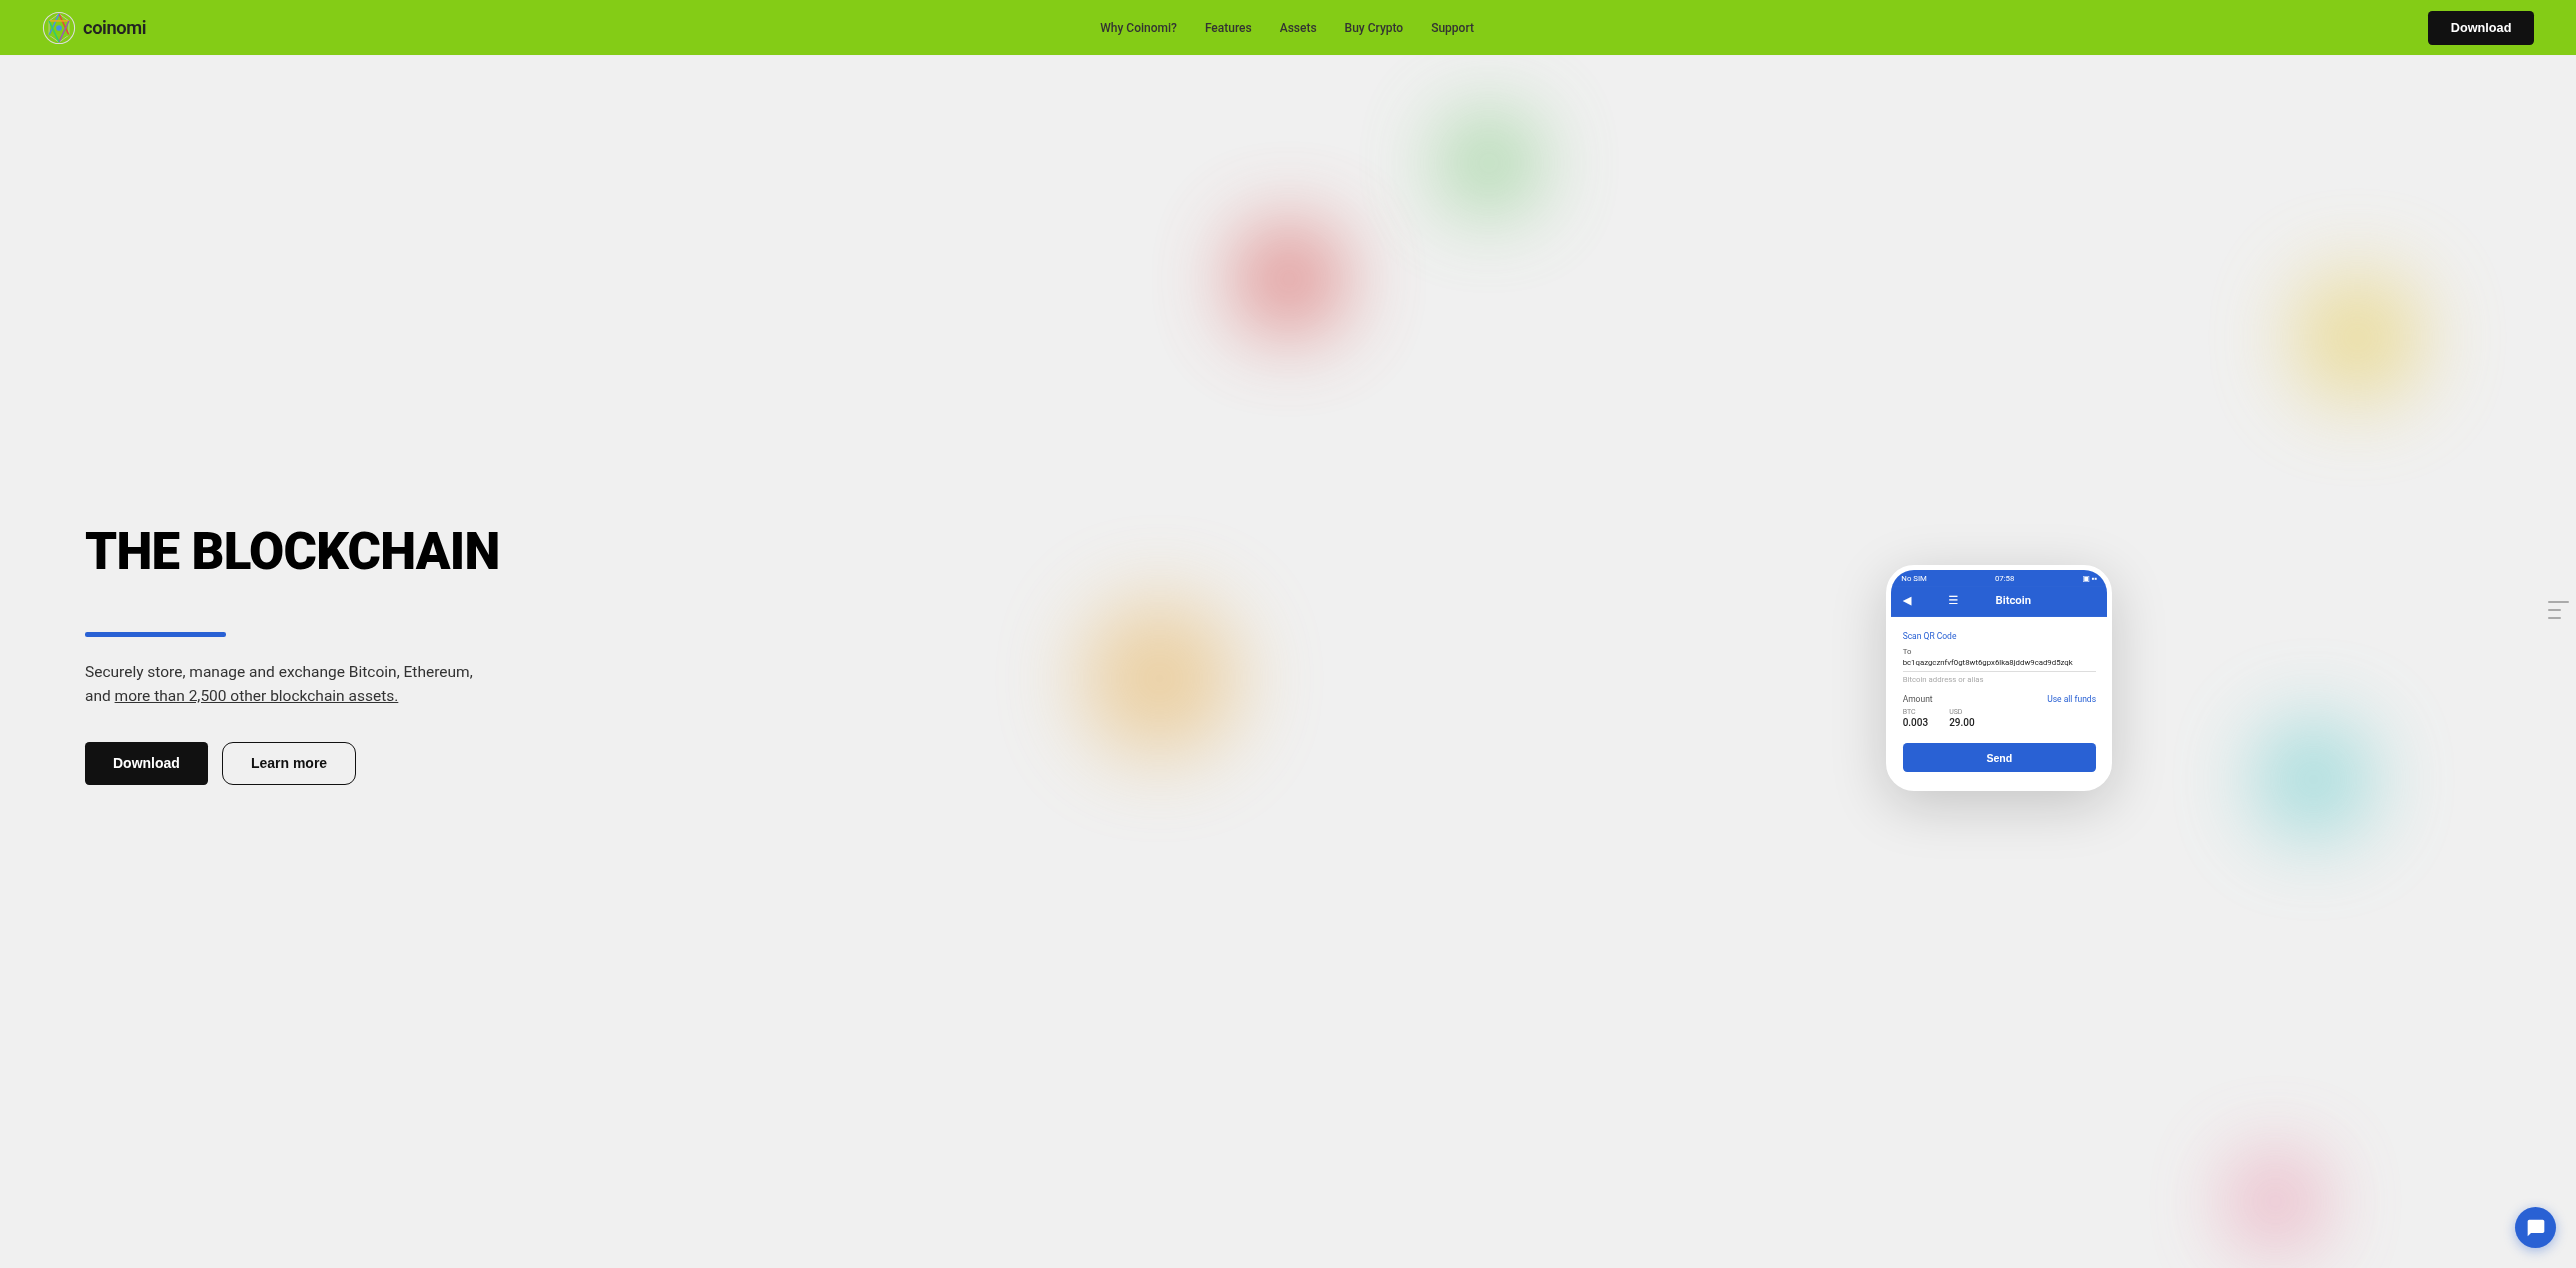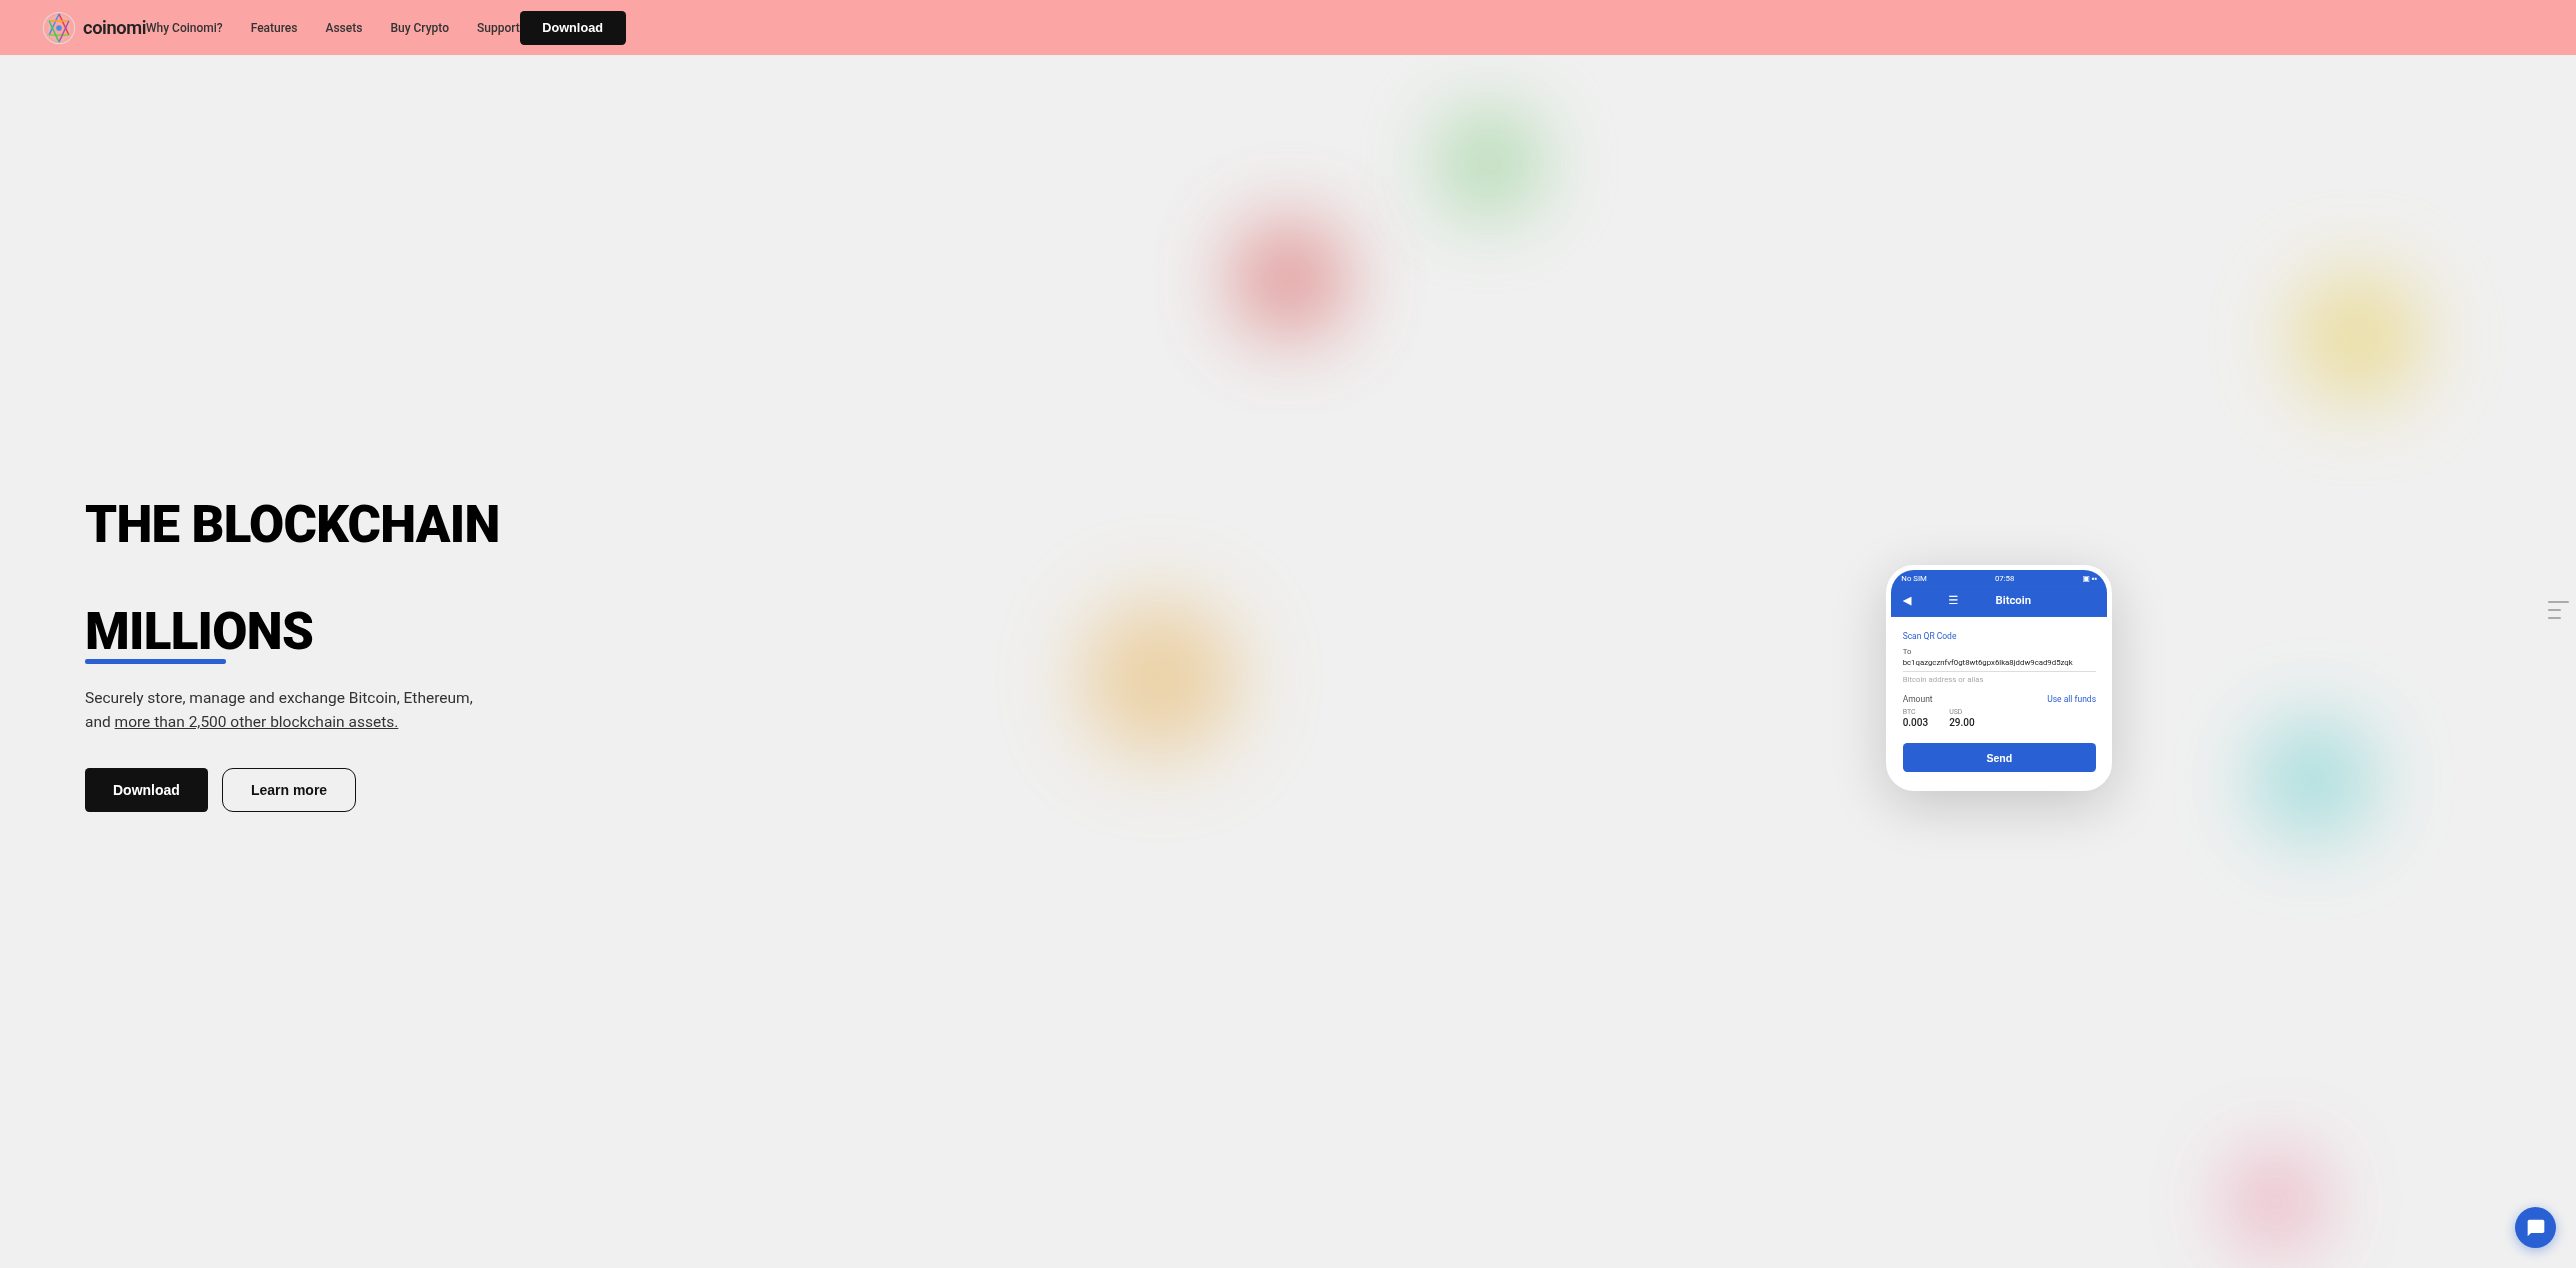--- a/index.html
+++ b/index.html
@@ -4,24 +4,25 @@
   <style>
     * { margin: 0; padding: 0; box-sizing: border-box; }
     body {
       font-family: -apple-system, BlinkMacSystemFont, 'Segoe UI', Roboto, sans-serif;
       background: #f5f5f5;
       overflow-x: hidden;
     }
 
     
     nav {
-      background: #fca5a5;
+      background: #84cc16;
       height: 56px;
       display: flex;
       align-items: center;
+      justify-content: space-between;
       padding: 0 42px;
       border-bottom: 0.7px solid #eee;
       position: relative;
       z-index: 10;
     }
     .nav-logo {
       display: flex;
       align-items: center;
       gap: 7px;
       text-decoration: none;
@@ -362,21 +363,20 @@
   <div class="scroll-lines">
     <div class="scroll-line"></div>
     <div class="scroll-line"></div>
     <div class="scroll-line"></div>
   </div>
 
   <div class="hero-content">
     <h1 class="hero-title">
       <span>THE BLOCKCHAIN</span><br>
       <br>
-      <span>MILLIONS</span>
     </h1>
     <div class="hero-divider"></div>
     <p class="hero-description">
       Securely store, manage and exchange Bitcoin, Ethereum, and <a href="#">more than 2,500 other blockchain assets.</a>
     </p>
     <div class="hero-buttons">
       <button class="btn-download">Download</button>
       <button class="btn-learn">Learn more</button>
     </div>
   </div>

